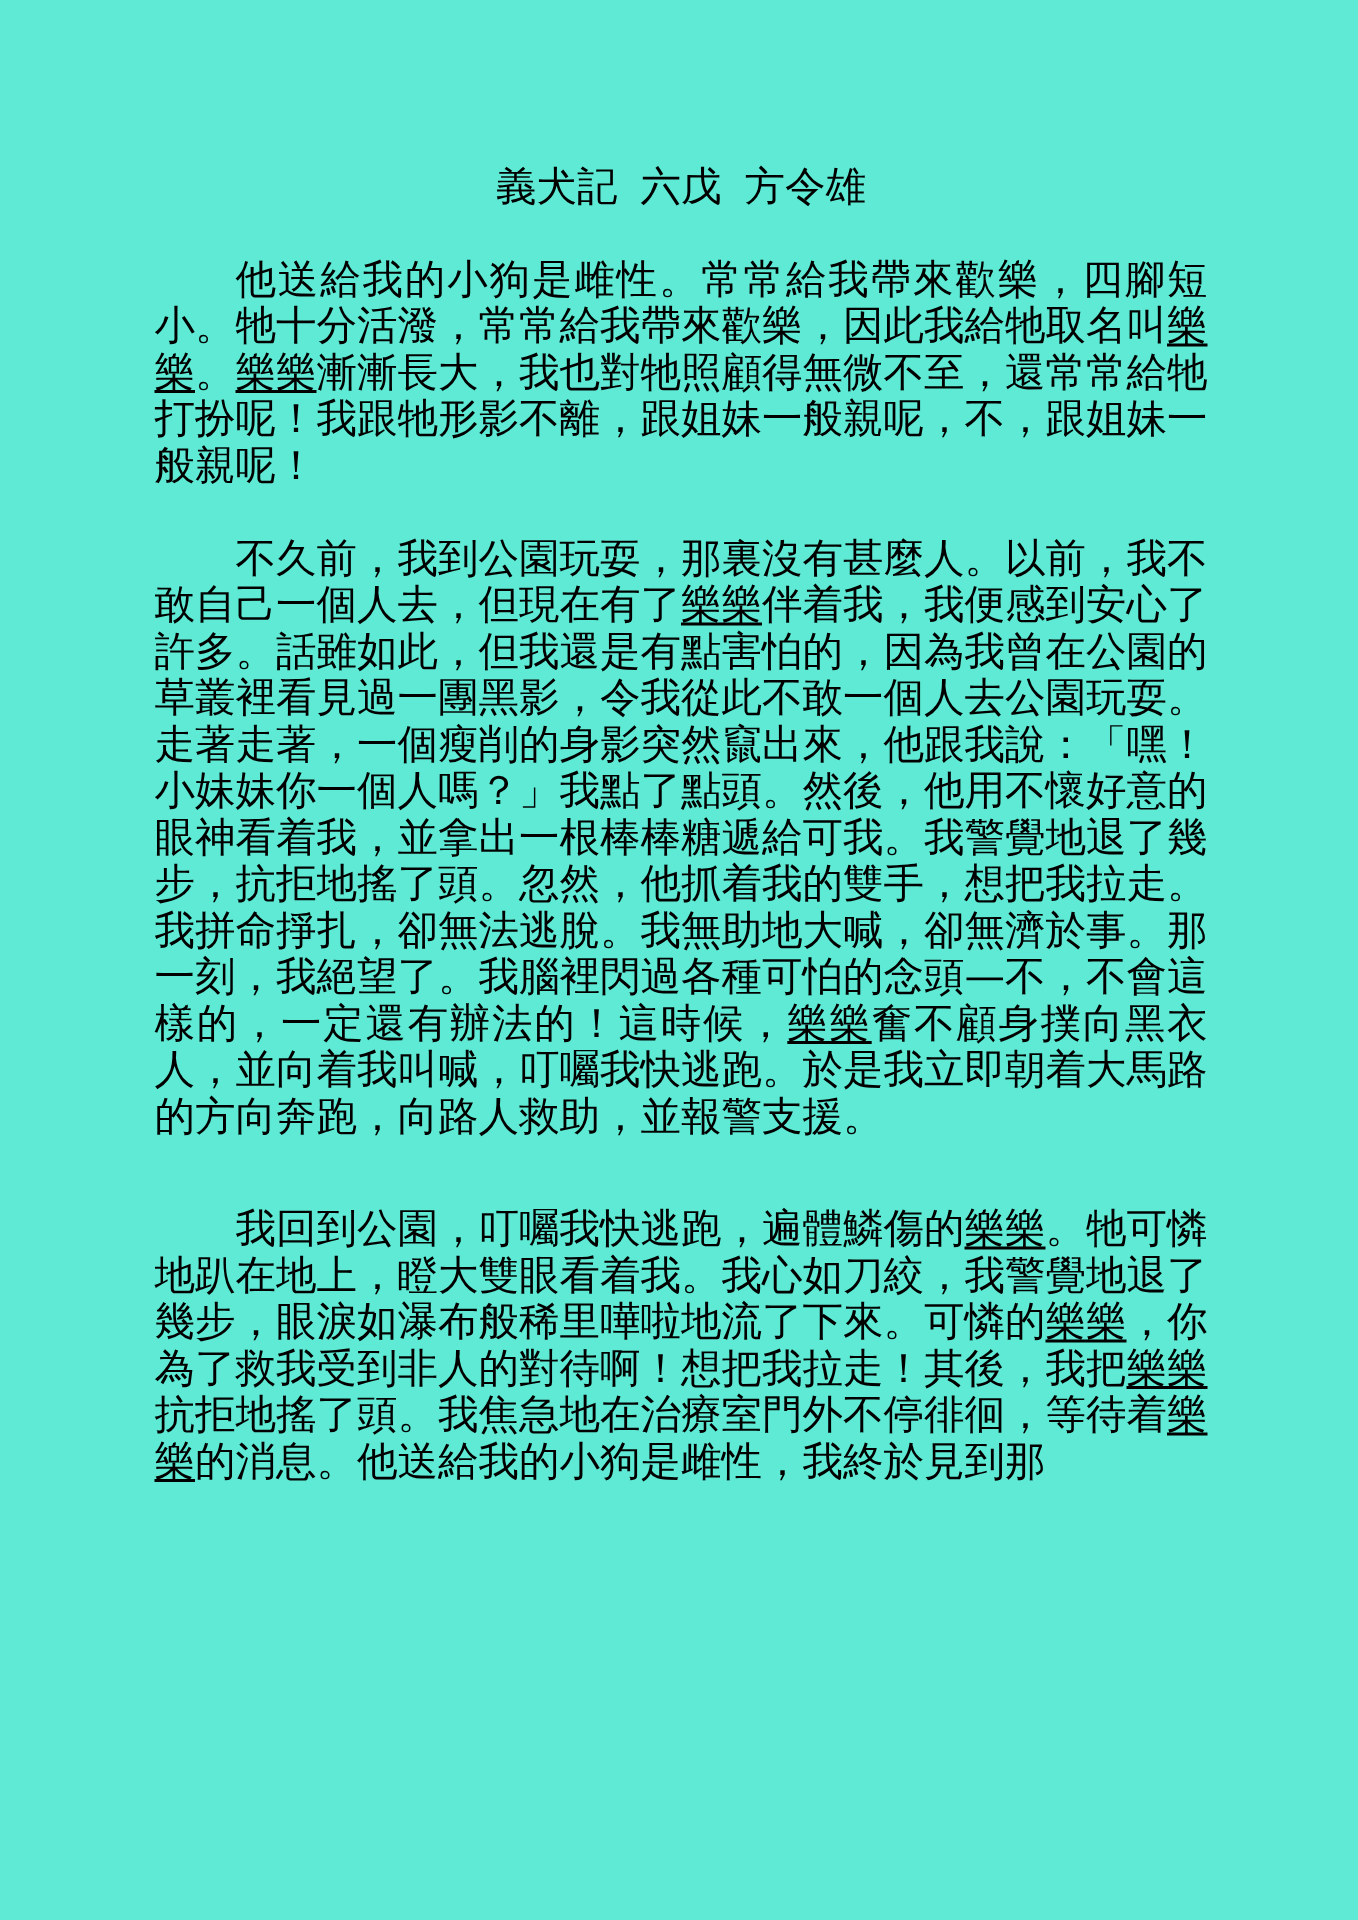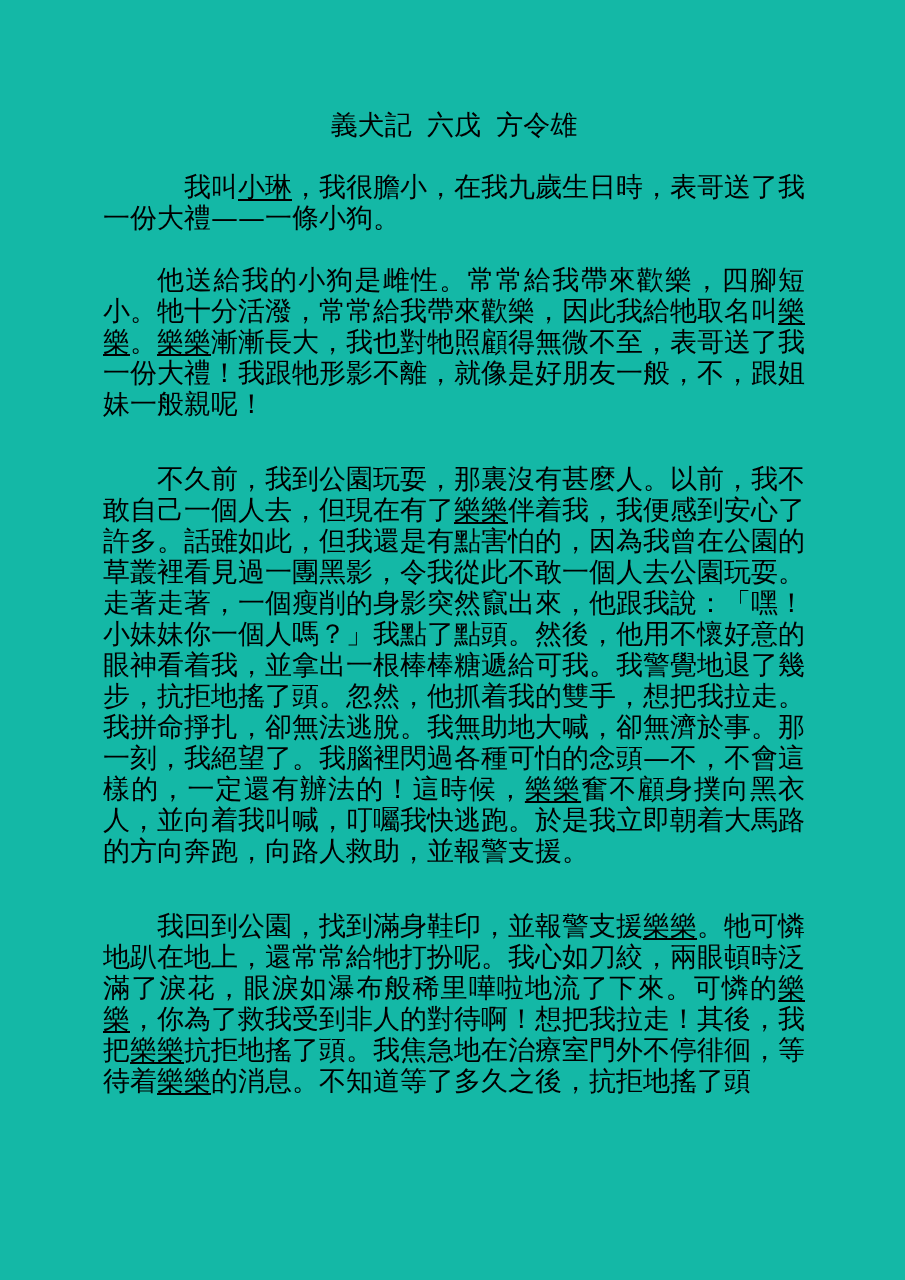--- a/index.html
+++ b/index.html
@@ -4,21 +4,21 @@
 <style>
   html, body {
     margin: 0;
     padding: 0;
     background: #ffffff;
   }
   .page {
     position: relative;
     width: 905px;
     height: 1280px;
-    background: #14b8a6;
+    background: #5eead4;
     overflow: hidden;
     font-family: "DejaVu Sans", sans-serif;
     color: #000000;
   }
   .doc {
     position: absolute;
     left: 103px;
     top: 109px;
     width: 702px;
   }
@@ -49,19 +49,18 @@
     text-underline-offset: 3px;
   }
 </style>
 </head>
 <body>
 
 <div class="page">
   <div class="doc">
     <h1 class="title">義犬記 六戊 方令雄</h1>
     <div id="paragraphs">
-        <p class="para" style="text-indent: 3em;"><span>我叫</span><span class="u">小琳</span><span>，我很膽小，在我九歲生日時，表哥送了我一份大禮——一條小狗。</span></p>
-        <p class="para" style="text-indent: 2em;"><span>他送給我的小狗是雌性。常常給我帶來歡樂，四腳短小。牠十分活潑，常常給我帶來歡樂，因此我給牠取名叫</span><span class="u">樂樂</span><span>。</span><span class="u">樂樂</span><span>漸漸長大，我也對牠照顧得無微不至，表哥送了我一份大禮！我跟牠形影不離，就像是好朋友一般，不，跟姐妹一般親呢！</span></p>
+        <p class="para" style="text-indent: 2em;"><span>他送給我的小狗是雌性。常常給我帶來歡樂，四腳短小。牠十分活潑，常常給我帶來歡樂，因此我給牠取名叫</span><span class="u">樂樂</span><span>。</span><span class="u">樂樂</span><span>漸漸長大，我也對牠照顧得無微不至，還常常給牠打扮呢！我跟牠形影不離，跟姐妹一般親呢，不，跟姐妹一般親呢！</span></p>
         <p class="para" style="text-indent: 2em;"><span>不久前，我到公園玩耍，那裏沒有甚麼人。以前，我不敢自己一個人去，但現在有了</span><span class="u">樂樂</span><span>伴着我，我便感到安心了許多。話雖如此，但我還是有點害怕的，因為我曾在公園的草叢裡看見過一團黑影，令我從此不敢一個人去公園玩耍。走著走著，一個瘦削的身影突然竄出來，他跟我說：「嘿！小妹妹你一個人嗎？」我點了點頭。然後，他用不懷好意的眼神看着我，並拿出一根棒棒糖遞給可我。我警覺地退了幾步，抗拒地搖了頭。忽然，他抓着我的雙手，想把我拉走。我拼命掙扎，卻無法逃脫。我無助地大喊，卻無濟於事。那一刻，我絕望了。我腦裡閃過各種可怕的念頭—不，不會這樣的，一定還有辦法的！這時候，</span><span class="u">樂樂</span><span>奮不顧身撲向黑衣人，並向着我叫喊，叮囑我快逃跑。於是我立即朝着大馬路的方向奔跑，向路人救助，並報警支援。</span></p>
-        <p class="para" style="text-indent: 2em;"><span>我回到公園，找到滿身鞋印，並報警支援</span><span class="u">樂樂</span><span>。牠可憐地趴在地上，還常常給牠打扮呢。我心如刀絞，兩眼頓時泛滿了淚花，眼淚如瀑布般稀里嘩啦地流了下來。可憐的</span><span class="u">樂樂</span><span>，你為了救我受到非人的對待啊！想把我拉走！其後，我把</span><span class="u">樂樂</span><span>抗拒地搖了頭。我焦急地在治療室門外不停徘徊，等待着</span><span class="u">樂樂</span><span>的消息。不知道等了多久之後，抗拒地搖了頭</span></p>
+        <p class="para" style="text-indent: 2em;"><span>我回到公園，叮囑我快逃跑，遍體鱗傷的</span><span class="u">樂樂</span><span>。牠可憐地趴在地上，瞪大雙眼看着我。我心如刀絞，我警覺地退了幾步，眼淚如瀑布般稀里嘩啦地流了下來。可憐的</span><span class="u">樂樂</span><span>，你為了救我受到非人的對待啊！想把我拉走！其後，我把</span><span class="u">樂樂</span><span>抗拒地搖了頭。我焦急地在治療室門外不停徘徊，等待着</span><span class="u">樂樂</span><span>的消息。他送給我的小狗是雌性，我終於見到那</span></p>
       </div>
   </div>
 </div>
 
 </body></html>

